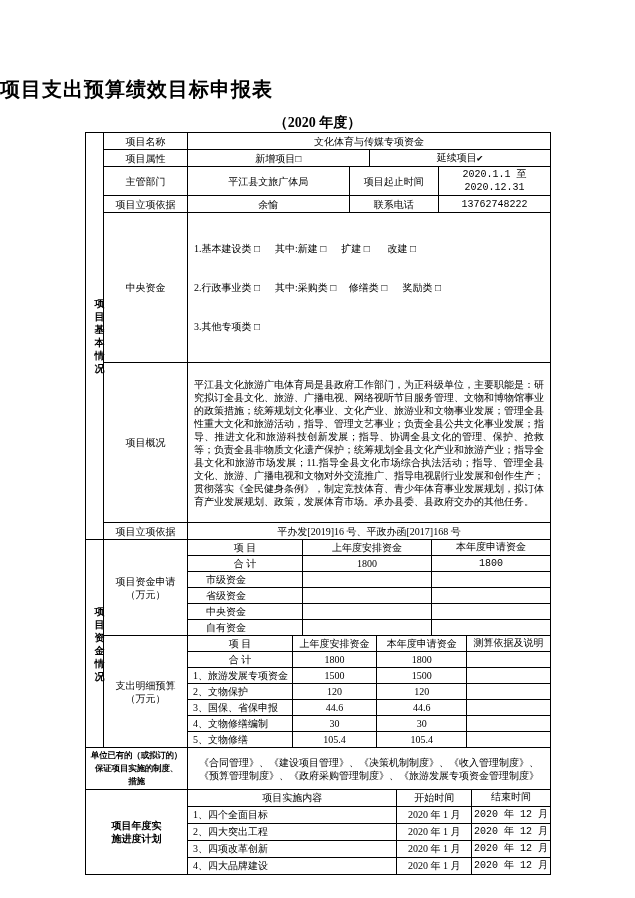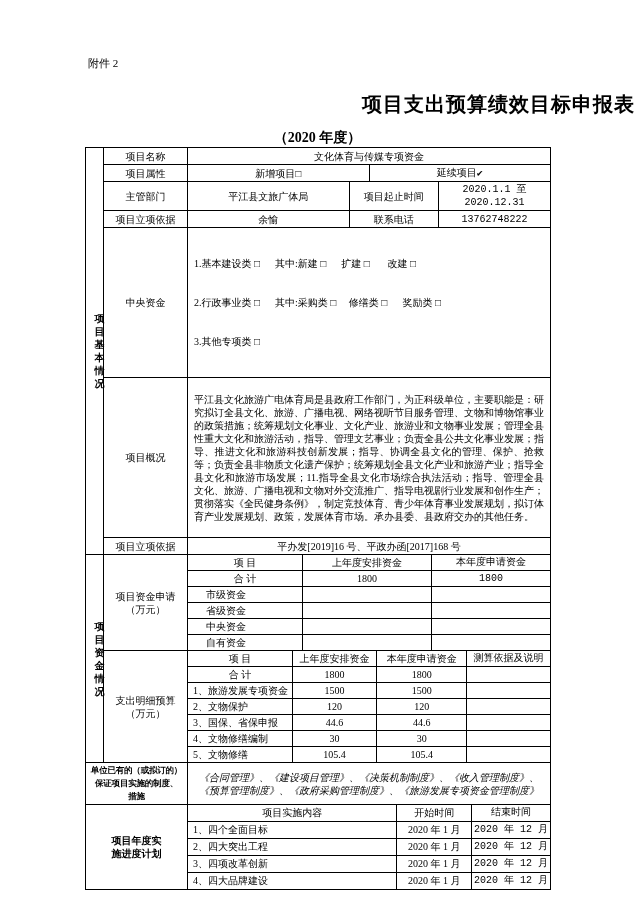--- a/index.html
+++ b/index.html
@@ -3,21 +3,21 @@
 <meta charset="utf-8">
 <style>
   * { box-sizing: border-box; }
   html,body { margin:0; padding:0; }
   body {
     width:635px; height:898px; background:#ffffff; color:#000;
     font-family:"Liberation Serif","DejaVu Serif",serif;
   }
   .page { position:relative; width:635px; height:898px; padding-top:56px; overflow:hidden; }
   .attachment { margin-left:88px; font-size:11px; }
-  .title { text-align:right; font-size:20px; font-weight:bold; margin:20px 0 0 0; letter-spacing:1px; }
+  .title { text-align:left; font-size:20px; font-weight:bold; margin:20px 0 0 0; letter-spacing:1px; }
   .subtitle { text-align:center; font-size:14px; font-weight:bold; margin-top:11px; }
   .fillline { width:466px; margin:17px 0 4px 85px; font-size:10.5px; font-weight:bold; display:flex; align-items:baseline; }
   .fill-unit-value { margin-left:14px; }
   .unit-head { margin-left:auto; }
 
   table.main { border-collapse:collapse; table-layout:fixed; width:466px; margin-left:85px; }
   table.main td { border:1px solid #000; font-size:10px; padding:1px 2px; vertical-align:middle; text-align:center; line-height:13px; }
   .c-strip { width:18px; } .c-label { width:84px; }
 
   .vstrip { padding:8px !important; }
@@ -26,41 +26,40 @@
   .nopad { padding:0 !important; }
   table.sub { border-collapse:collapse; width:100%; height:100%; table-layout:fixed; }
   table.sub td { border:1px solid #000; height:15px; }
   table.sub tr:first-child td { border-top:none; }
   table.sub tr:last-child td { border-bottom:none; }
   table.sub td:first-child { border-left:none;margin-left:32px; }
   table.sub td:last-child { border-right:none;font-family:Liberation Mono, monospace; }
 
   .typecell { text-align:left !important; padding:3px 6px !important; white-space:pre-wrap; line-height:14px; }
   .ovcell   { text-align:justify !important; padding:2px 6px !important; line-height:15.8px; }
-  .meascell { text-align:center; padding:3px 6px !important; line-height:14px;font-style:italic; }
+  .meascell { text-align:center; padding:3px 6px !important; line-height:14px; }
   .preline { white-space:pre-line; }
   .lbl2 { font-weight:bold; }
   .measlabel { font-size:8.5px !important; letter-spacing:-0.2px; }
   .lt  { text-align:left !important; padding-left:18px !important; }
   .lt2 { text-align:left !important; padding-left:5px !important; }
 
   tr.rh > td { height:17px; }
   tr.r-type > td { height:44px; }
   tr.r-ov > td { height:160px; }
   tr.r-apply > td { height:96px; }
   tr.r-detail > td { height:112px; }
   tr.r-meas > td { height:42px; }
   tr.r-sched > td { height:85px; }
 </style>
 </head>
 <body>
 
 <div class="page">
 
-  <div class="attachment">附件 2</div>
   <div class="title">项目支出预算绩效目标申报表</div>
   <div class="subtitle">（2020 年度）</div>
 
 
   <table class="main">
     <colgroup>
         <col class="c-strip">
         <col class="c-label">
         <col>
       </colgroup>

